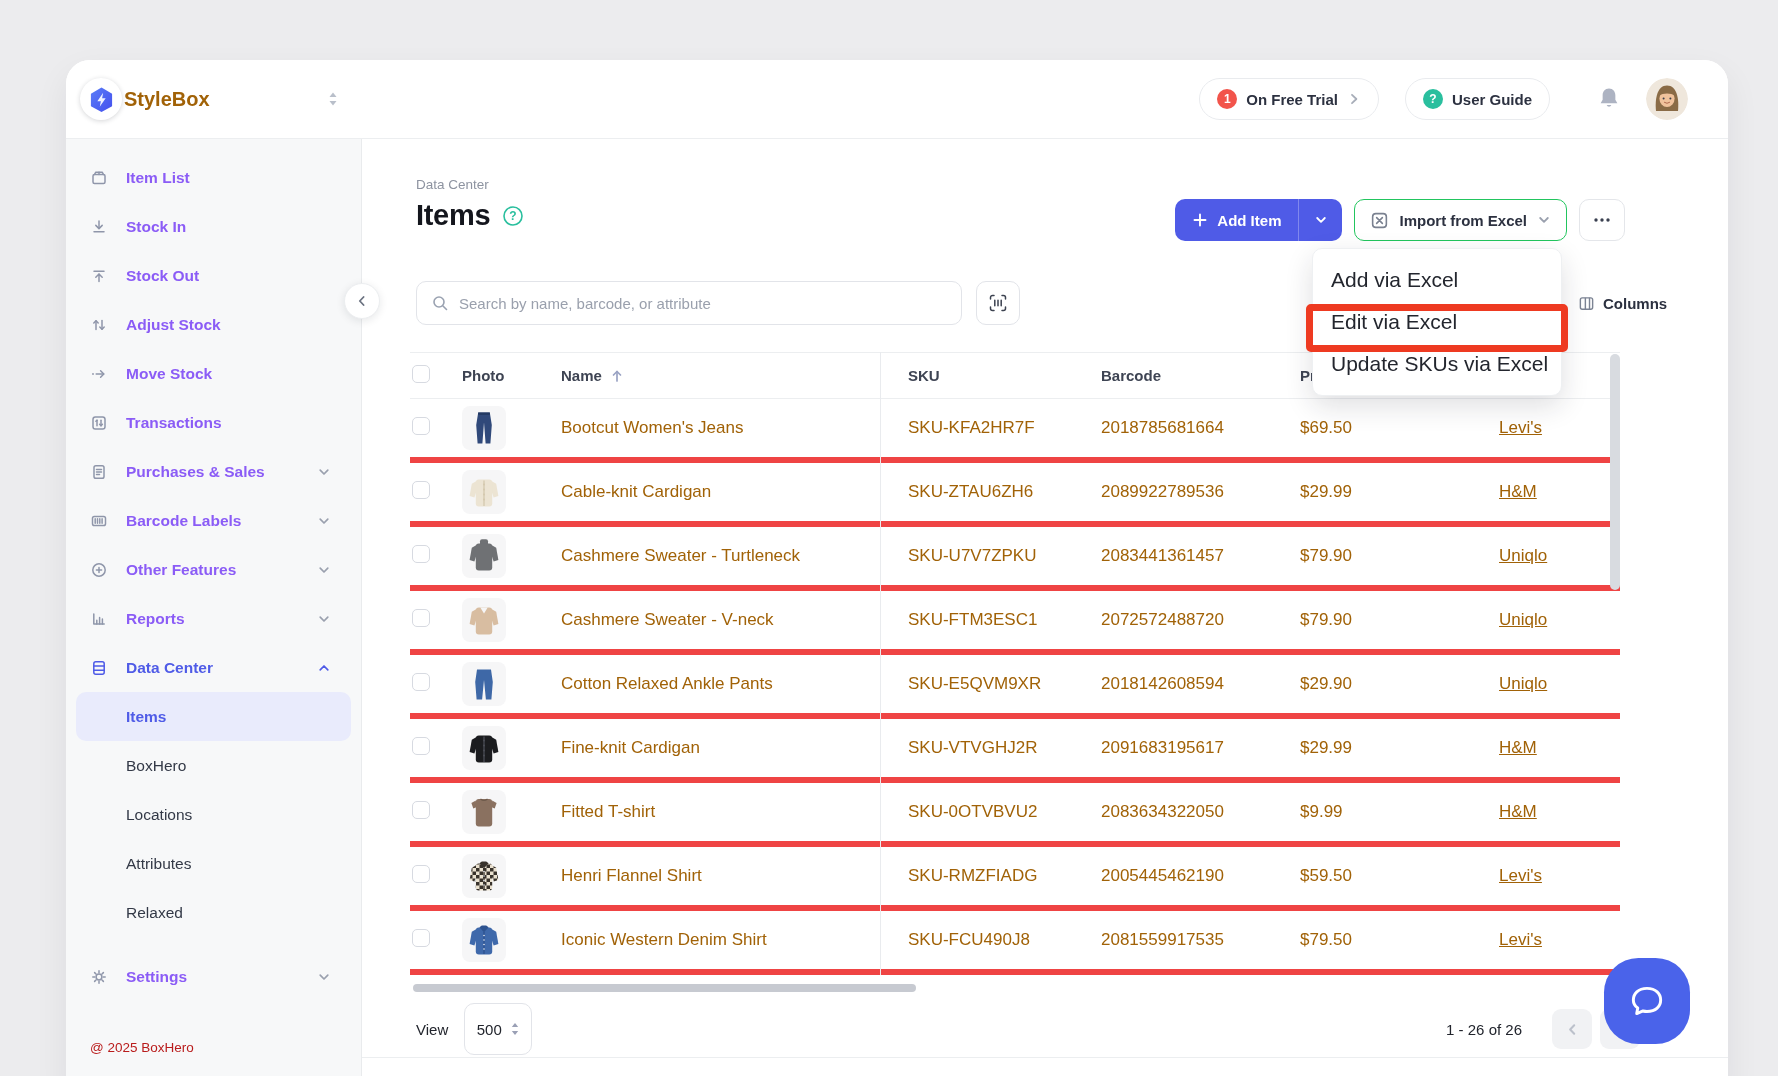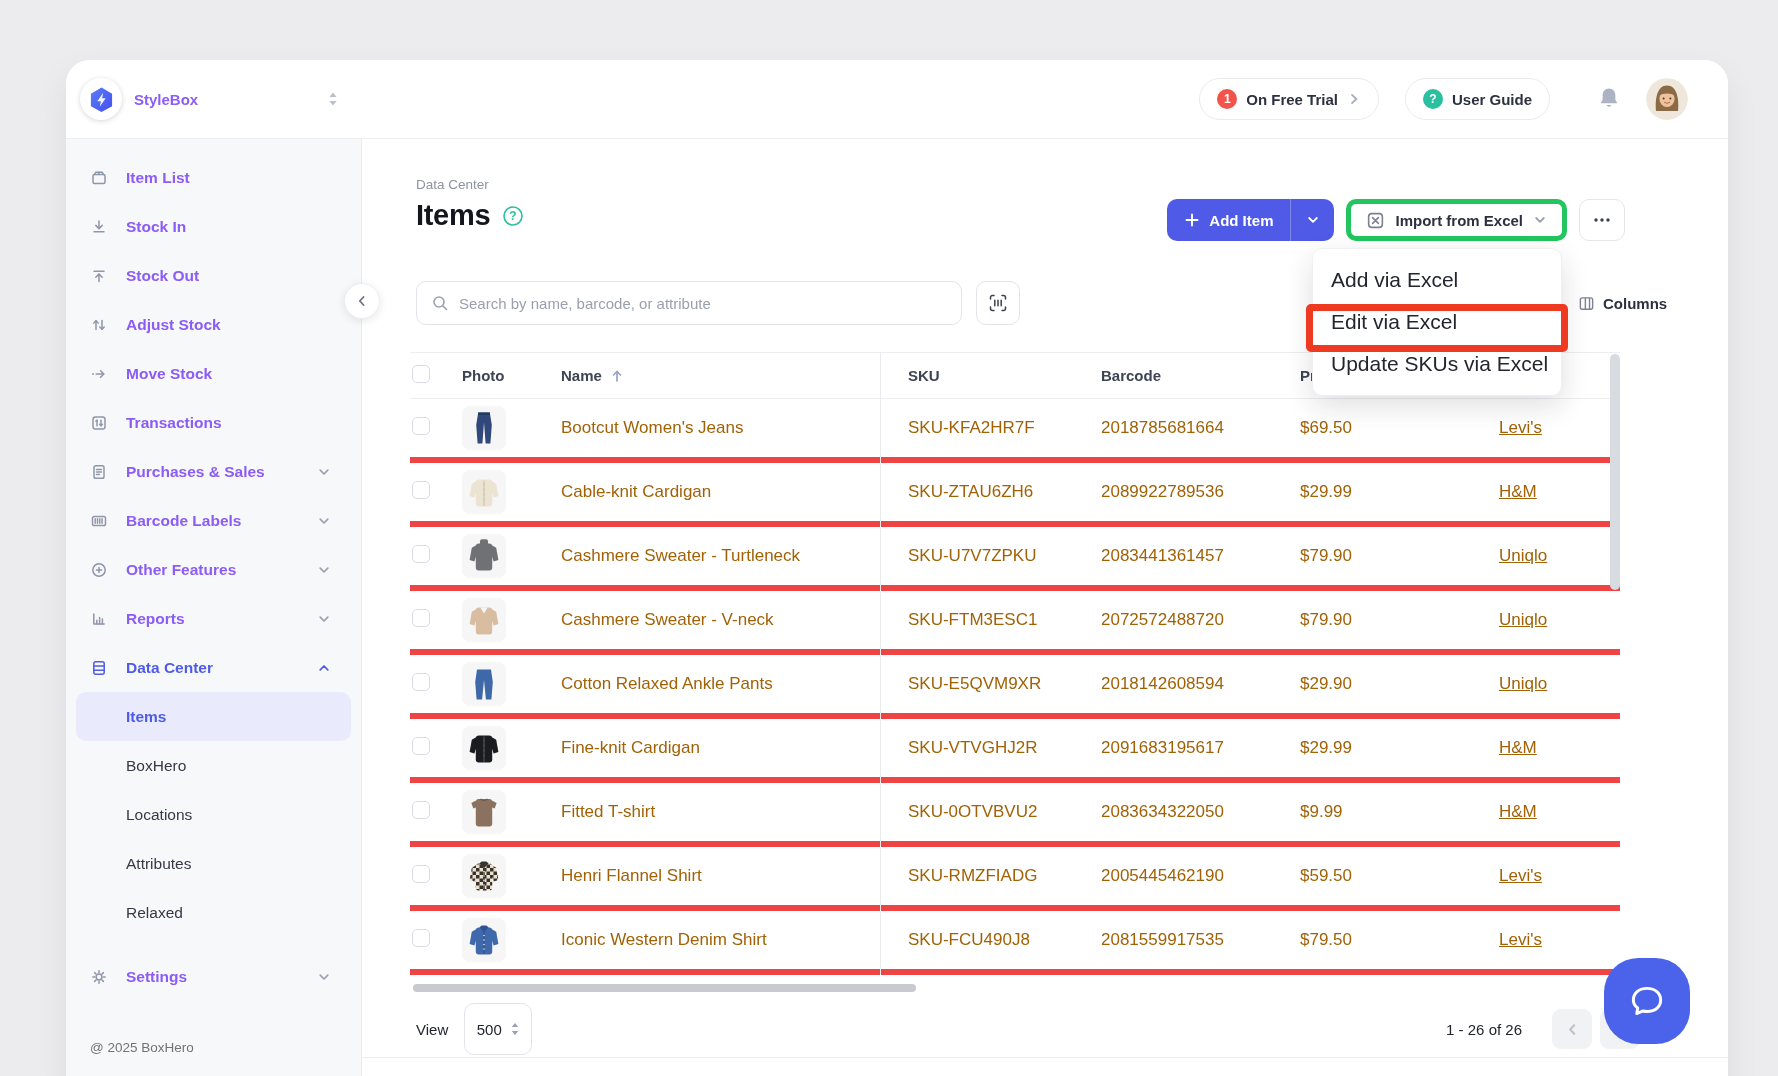--- a/index.html
+++ b/index.html
@@ -8,21 +8,21 @@
 
   .card { position:absolute; left:66px; top:60px; width:1662px; height:1040px; background:#fff;
           border-radius:24px; box-shadow:0 14px 34px rgba(25,30,45,.07); overflow:hidden;
           display:flex; flex-direction:column; }
 
   
   .app-header { height:79px; border-bottom:1px solid #eceef0; display:flex; align-items:center; flex:0 0 auto; background:#fff; }
   .hdr-left { width:296px; position:relative; display:flex; align-items:center; padding-left:14px; flex:0 0 auto; }
   .logo-circle { width:42px; height:42px; border-radius:50%; background:#fff;
                  box-shadow:0 1px 5px rgba(20,25,40,.18); display:flex; align-items:center; justify-content:center; }
-  .app-name { margin-left:12px; font-size:15px; font-weight:700; color:#8b5cf6; }
+  .app-name { margin-left:2px; font-size:20px; font-weight:700; color:#a16207; }
   .ws-switch { position:absolute; left:260px; top:50%; transform:translateY(-50%); display:flex; }
   .hdr-right { flex:1; display:flex; align-items:center; justify-content:flex-end; padding-right:40px; }
   .pill { height:42px; border:1px solid #e9ebee; border-radius:21px; background:#fff; display:flex;
           align-items:center; gap:9px; padding:0 17px; font-size:15px; font-weight:600; color:#2c3140; cursor:pointer; }
   .pill + .pill { margin-left:26px; }
   .badge-round { width:20px; height:20px; border-radius:50%; color:#fff; font-size:12px; font-weight:700;
                  display:flex; align-items:center; justify-content:center; }
   .badge-trial { background:#f2544b; }
   .badge-guide { background:#2abf9e; }
   .icon-group { display:flex; align-items:center; margin-left:46px; }
@@ -36,38 +36,38 @@
   .side-item { height:49px; display:flex; align-items:center; padding:0 30px 0 24px; cursor:pointer; }
   .side-ic { width:18px; height:18px; display:flex; color:#8f96aa; flex:0 0 auto; }
   .side-label { margin-left:18px; font-size:15.5px; color:#8b5cf6; flex:1;font-weight:bold; }
   .side-chev { color:#9aa0ae; display:flex; }
   .side-item.active .side-ic, .side-item.active .side-chev { color:#4f5be7; }
   .side-item.active .side-label { color:#4f5be7; font-weight:700; }
   .side-sub { height:49px; display:flex; align-items:center; padding-left:50px; font-size:15.5px; color:#333947;
               border-radius:10px; margin:0 10px; cursor:pointer; }
   .side-sub.active { background:#e9ebfc; color:#4f5be7; font-weight:700; }
   .gap-top { margin-top:15px; }
-  .copyright { position:absolute; left:24px; top:901px; font-size:13.5px; color:#737373; }
+  .copyright { position:absolute; left:24px; top:901px; font-size:13.5px; color:#b91c1c; }
 
   .collapse-btn { position:absolute; left:278px; top:144px; width:36px; height:36px; border-radius:50%;
                   background:#fff; border:1px solid #eceef0; box-shadow:0 2px 8px rgba(20,25,40,.10);
                   display:flex; align-items:center; justify-content:center; z-index:6; cursor:pointer; }
 
   
   .main { flex:1; position:relative; background:#fff; min-width:0; }
   .page-head { display:flex; justify-content:space-between; margin:38px 103px 0 54px; }
   .breadcrumb { font-size:13.5px; color:#8d93a0; }
   .title-row { display:flex; align-items:center; gap:12px; margin-top:7px; }
   .page-title { font-size:29px; font-weight:700; color:#14161d; letter-spacing:-.3px; }
   .help-ic { display:flex; cursor:pointer; }
   .head-actions { display:flex; gap:12px; margin-top:22px; height:42px; }
   .btn-add { display:flex; background:#4f5be7; border-radius:10px; color:#fff; overflow:hidden; cursor:pointer; }
   .btn-add-main { display:flex; align-items:center; gap:9px; padding:0 17px; font-size:15px; font-weight:700; }
   .btn-add-caret { width:44px; display:flex; align-items:center; justify-content:center; border-left:1px solid rgba(255,255,255,.28); }
-  .btn-import { display:flex; align-items:center; gap:10px; background:#fff; border:5px solid #22c55e; border-radius:10px;
+  .btn-import { display:flex; align-items:center; gap:10px; background:#fff; border:1px solid #22c55e; border-radius:10px;
                 padding:0 15px; font-size:15px; font-weight:600; color:#2c3140; cursor:pointer; }
   .btn-more { width:46px; border:1px solid #e4e6ea; border-radius:10px; background:#fff; display:flex;
               align-items:center; justify-content:center; cursor:pointer; }
 
   .search-row { position:relative; margin:40px 0 0 54px; height:44px; display:flex; align-items:center; }
   .search-box { width:546px; height:44px; border:1px solid #e2e4e9; border-radius:10px; display:flex;
                 align-items:center; padding:0 14px; gap:10px; background:#fff; }
   .search-input { border:none; outline:none; flex:1; font-size:15px; color:#2c3140; font-family:inherit; background:transparent; }
   ::placeholder { color:#9aa0ad; opacity:1; }
   .btn-scan { width:44px; height:44px; margin-left:14px; border:1px solid #e2e4e9; border-radius:10px; background:#fff;

